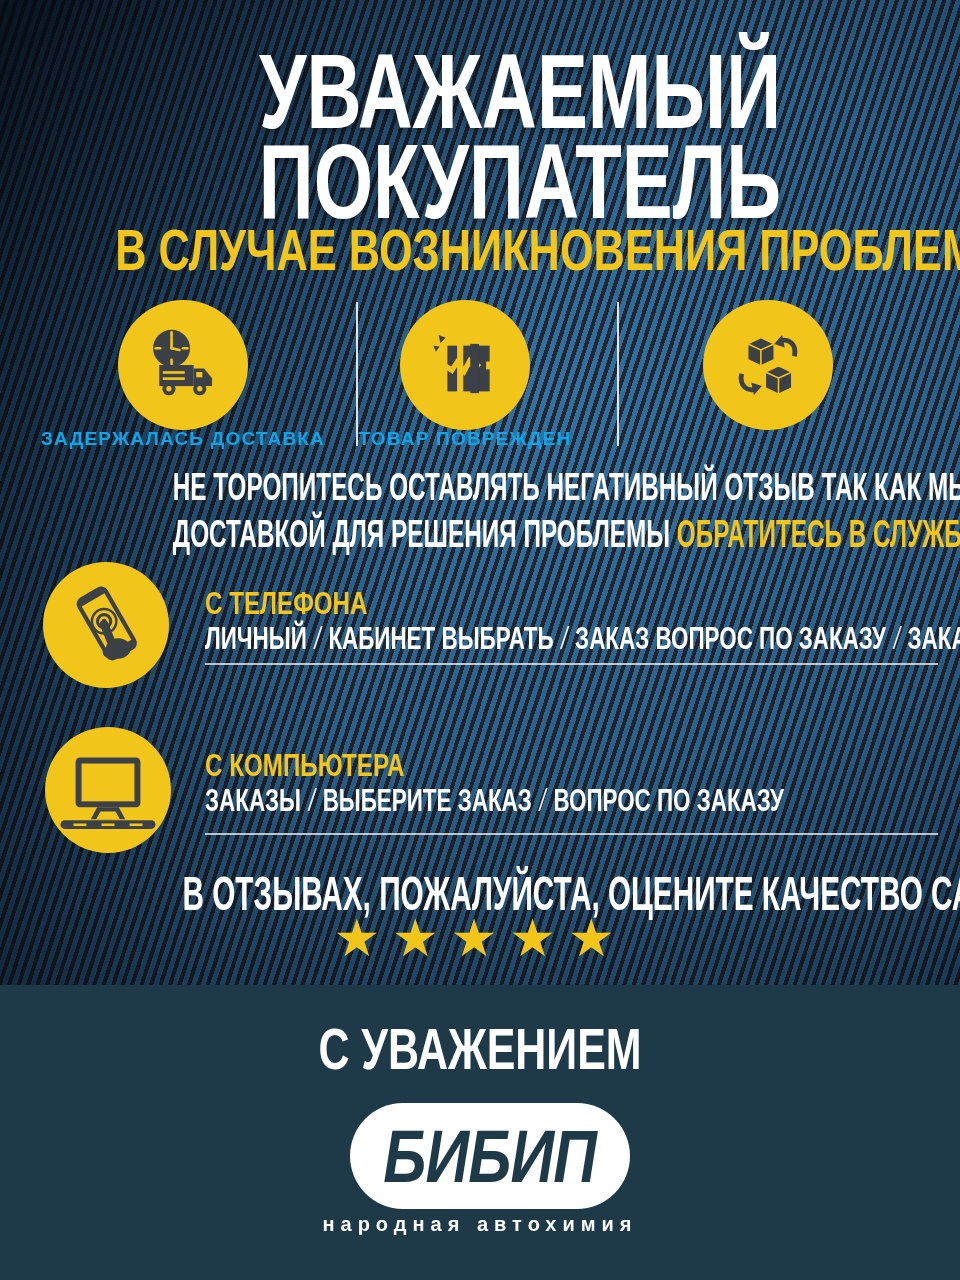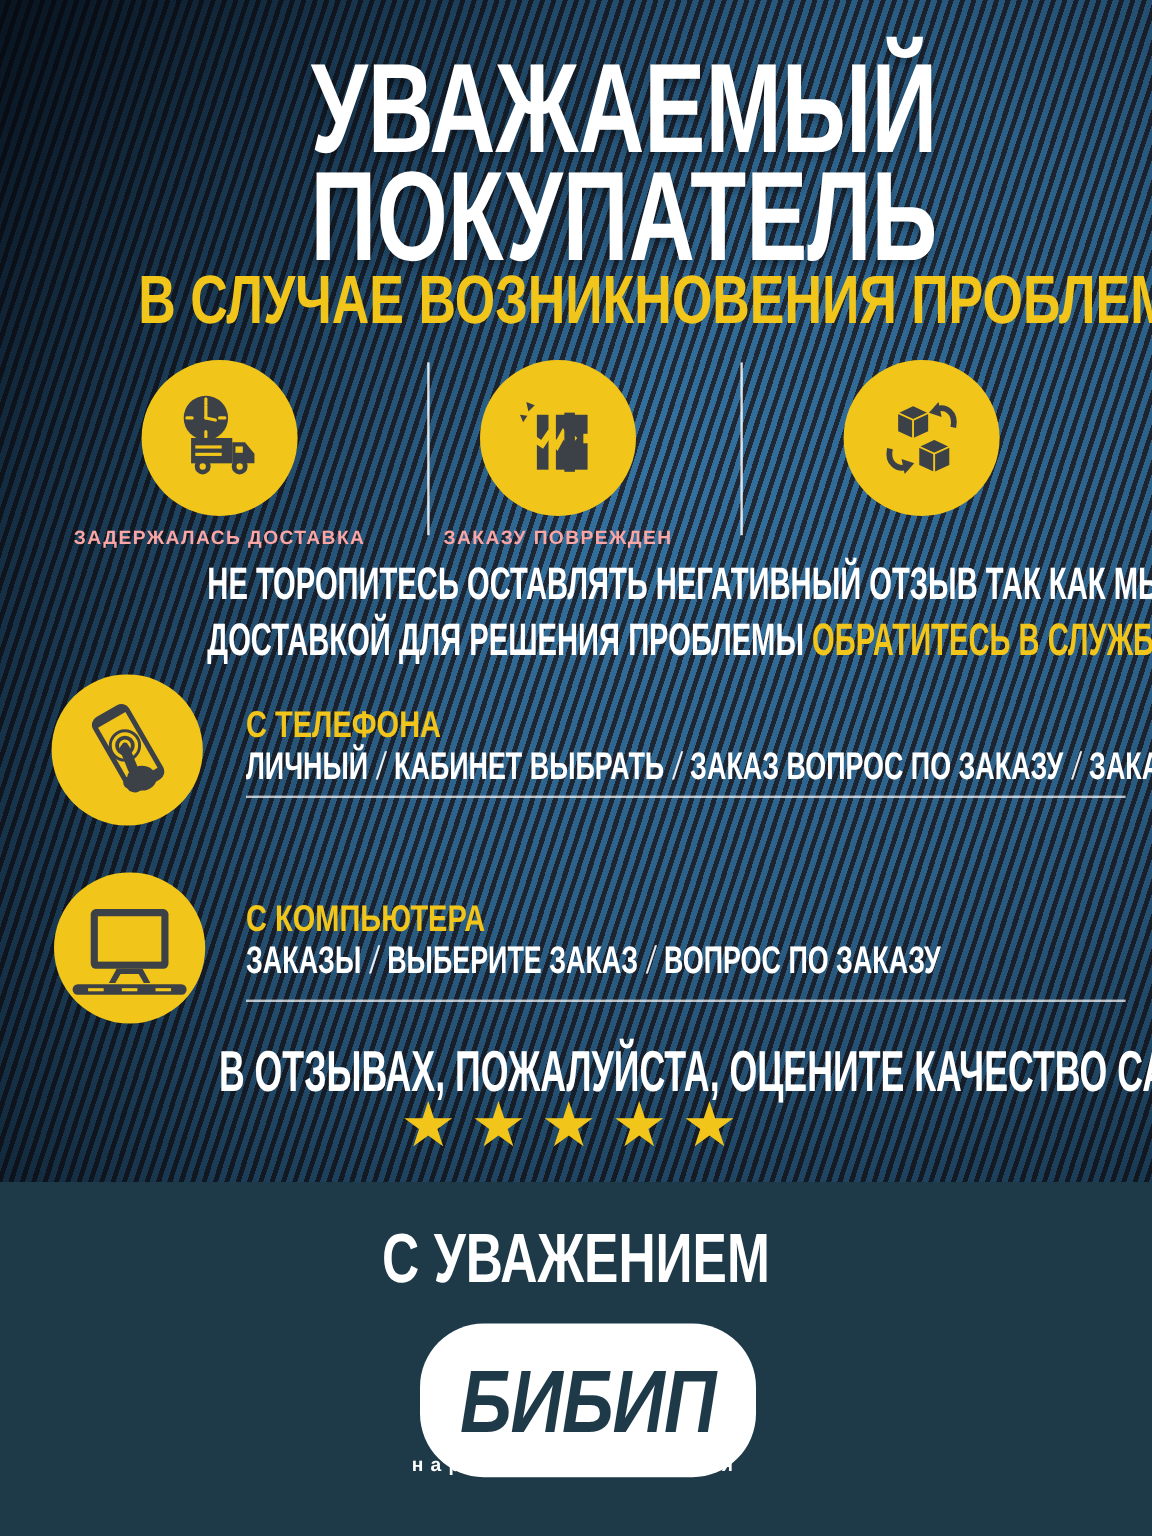--- a/index.html
+++ b/index.html
@@ -23,21 +23,21 @@
     color:var(--yellow,#F2C51B);font-weight:bold;font-size:57px;line-height:60px;
     white-space:nowrap;transform:scaleX(.76);}
   
   .problems{position:absolute;top:296px;left:0;width:100%;height:160px;}
   .trio-divider{position:absolute;top:6px;height:144px;width:2px;background:rgba(255,255,255,.85);}
   .d1{left:356px}.d2{left:617px}
   .problem-circle{position:absolute;top:4px;width:130px;height:130px;border-radius:50%;
     background:var(--yellow,#F2C51B);display:flex;align-items:center;justify-content:center;}
   .pc1{left:118px}.pc2{left:400px}.pc3{left:703px}
   .problem-label{position:absolute;top:132px;transform:translateX(-50%);white-space:nowrap;
-    font-size:16px;font-weight:600;letter-spacing:1.2px;color:#fca5a5;margin-top:12px;}
+    font-size:19px;font-weight:600;letter-spacing:1.2px;color:#0ea5e9;}
   .pl1{left:183px}.pl2{left:465px}.pl3{left:768px}
   
   .notice{position:absolute;top:464px;left:0;width:100%;text-align:center;color:#fff;
     font-weight:bold;font-size:38px;line-height:47px;transform:scaleX(.64);}
   .notice div{white-space:nowrap;}
   .notice .hl{color:var(--yellow,#F2C51B);}
   
   .channel-circle{position:absolute;width:126px;height:126px;border-radius:50%;
     background:var(--yellow,#F2C51B);display:flex;align-items:center;justify-content:center;}
   .cc-phone{left:43px;top:562px}
@@ -54,26 +54,26 @@
   
   .rating-text{position:absolute;top:866px;left:0;width:100%;text-align:center;color:#fff;
     font-weight:bold;font-size:48px;white-space:nowrap;transform:scaleX(.62);}
   .stars{position:absolute;top:908px;left:0;width:100%;text-align:center;
     color:var(--yellow,#F2C51B);font-size:52px;letter-spacing:12px;
     font-family:"DejaVu Sans",sans-serif;}
   
   .footer{position:absolute;left:0;bottom:0;width:100%;height:295px;background:var(--footer_bg,#1E3A49);margin-top:16px;}
   .closing{position:absolute;top:30px;left:0;width:100%;text-align:center;color:#fff;
     font-weight:bold;font-size:58px;white-space:nowrap;transform:scaleX(.74);}
-  .logo-pill{position:absolute;left:350px;top:118px;width:280px;height:128px;background:#fff;
+  .logo-pill{position:absolute;left:350px;top:118px;width:280px;height:106px;background:#fff;
     border-radius:53px;display:flex;align-items:center;justify-content:center;}
   .brand{font-size:74px;font-weight:bold;font-style:italic;color:var(--footer_bg,#1E3A49);
     transform:scaleX(.82);letter-spacing:-1px;white-space:nowrap;}
   .tagline{position:absolute;top:228px;left:0;width:100%;text-align:center;color:#fff;
-    font-weight:bold;font-size:16px;letter-spacing:6px;white-space:nowrap;}
+    font-weight:bold;font-size:20px;letter-spacing:6px;white-space:nowrap;}
   svg{display:block;}
 </style>
 </head>
 <body>
 
 <div class="poster">
   <div class="bg-striped"></div>
 
   <div class="title-wrap">
     <div class="title-line">УВАЖАЕМЫЙ</div>
@@ -129,21 +129,21 @@
           <path d="M77,58 L62,65 L62,83 L77,76 Z"></path>
         </g>
         <path d="M80,40 C83,26 73,19 63,23" stroke="var(--icon_dark,#3C4147)" stroke-width="5.5" fill="none"></path>
         <path d="M66,16 L57,26 L69,30 Z" fill="var(--icon_dark,#3C4147)"></path>
         <path d="M20,60 C17,74 27,81 37,77" stroke="var(--icon_dark,#3C4147)" stroke-width="5.5" fill="none"></path>
         <path d="M34,84 L43,74 L31,70 Z" fill="var(--icon_dark,#3C4147)"></path>
       </svg>
     </div>
 
     <div class="problem-label pl1">ЗАДЕРЖАЛАСЬ ДОСТАВКА</div>
-    <div class="problem-label pl2">ЗАКАЗУ ПОВРЕЖДЕН</div>
+    <div class="problem-label pl2">ТОВАР ПОВРЕЖДЕН</div>
   </div>
 
   <div class="notice">
     <div>НЕ ТОРОПИТЕСЬ ОСТАВЛЯТЬ НЕГАТИВНЫЙ ОТЗЫВ ТАК КАК МЫ НЕ ЗАНИМАЕМСЯ</div>
     <div><span>ДОСТАВКОЙ ДЛЯ РЕШЕНИЯ ПРОБЛЕМЫ</span> <span class="hl">ОБРАТИТЕСЬ В СЛУЖБУ ПОДДЕРЖКИ</span></div>
   </div>
 
   <div class="channel-circle cc-phone">
     <svg width="94" height="94" viewBox="0 0 100 100" aria-hidden="true">
       <g transform="rotate(-30 50 50)">

